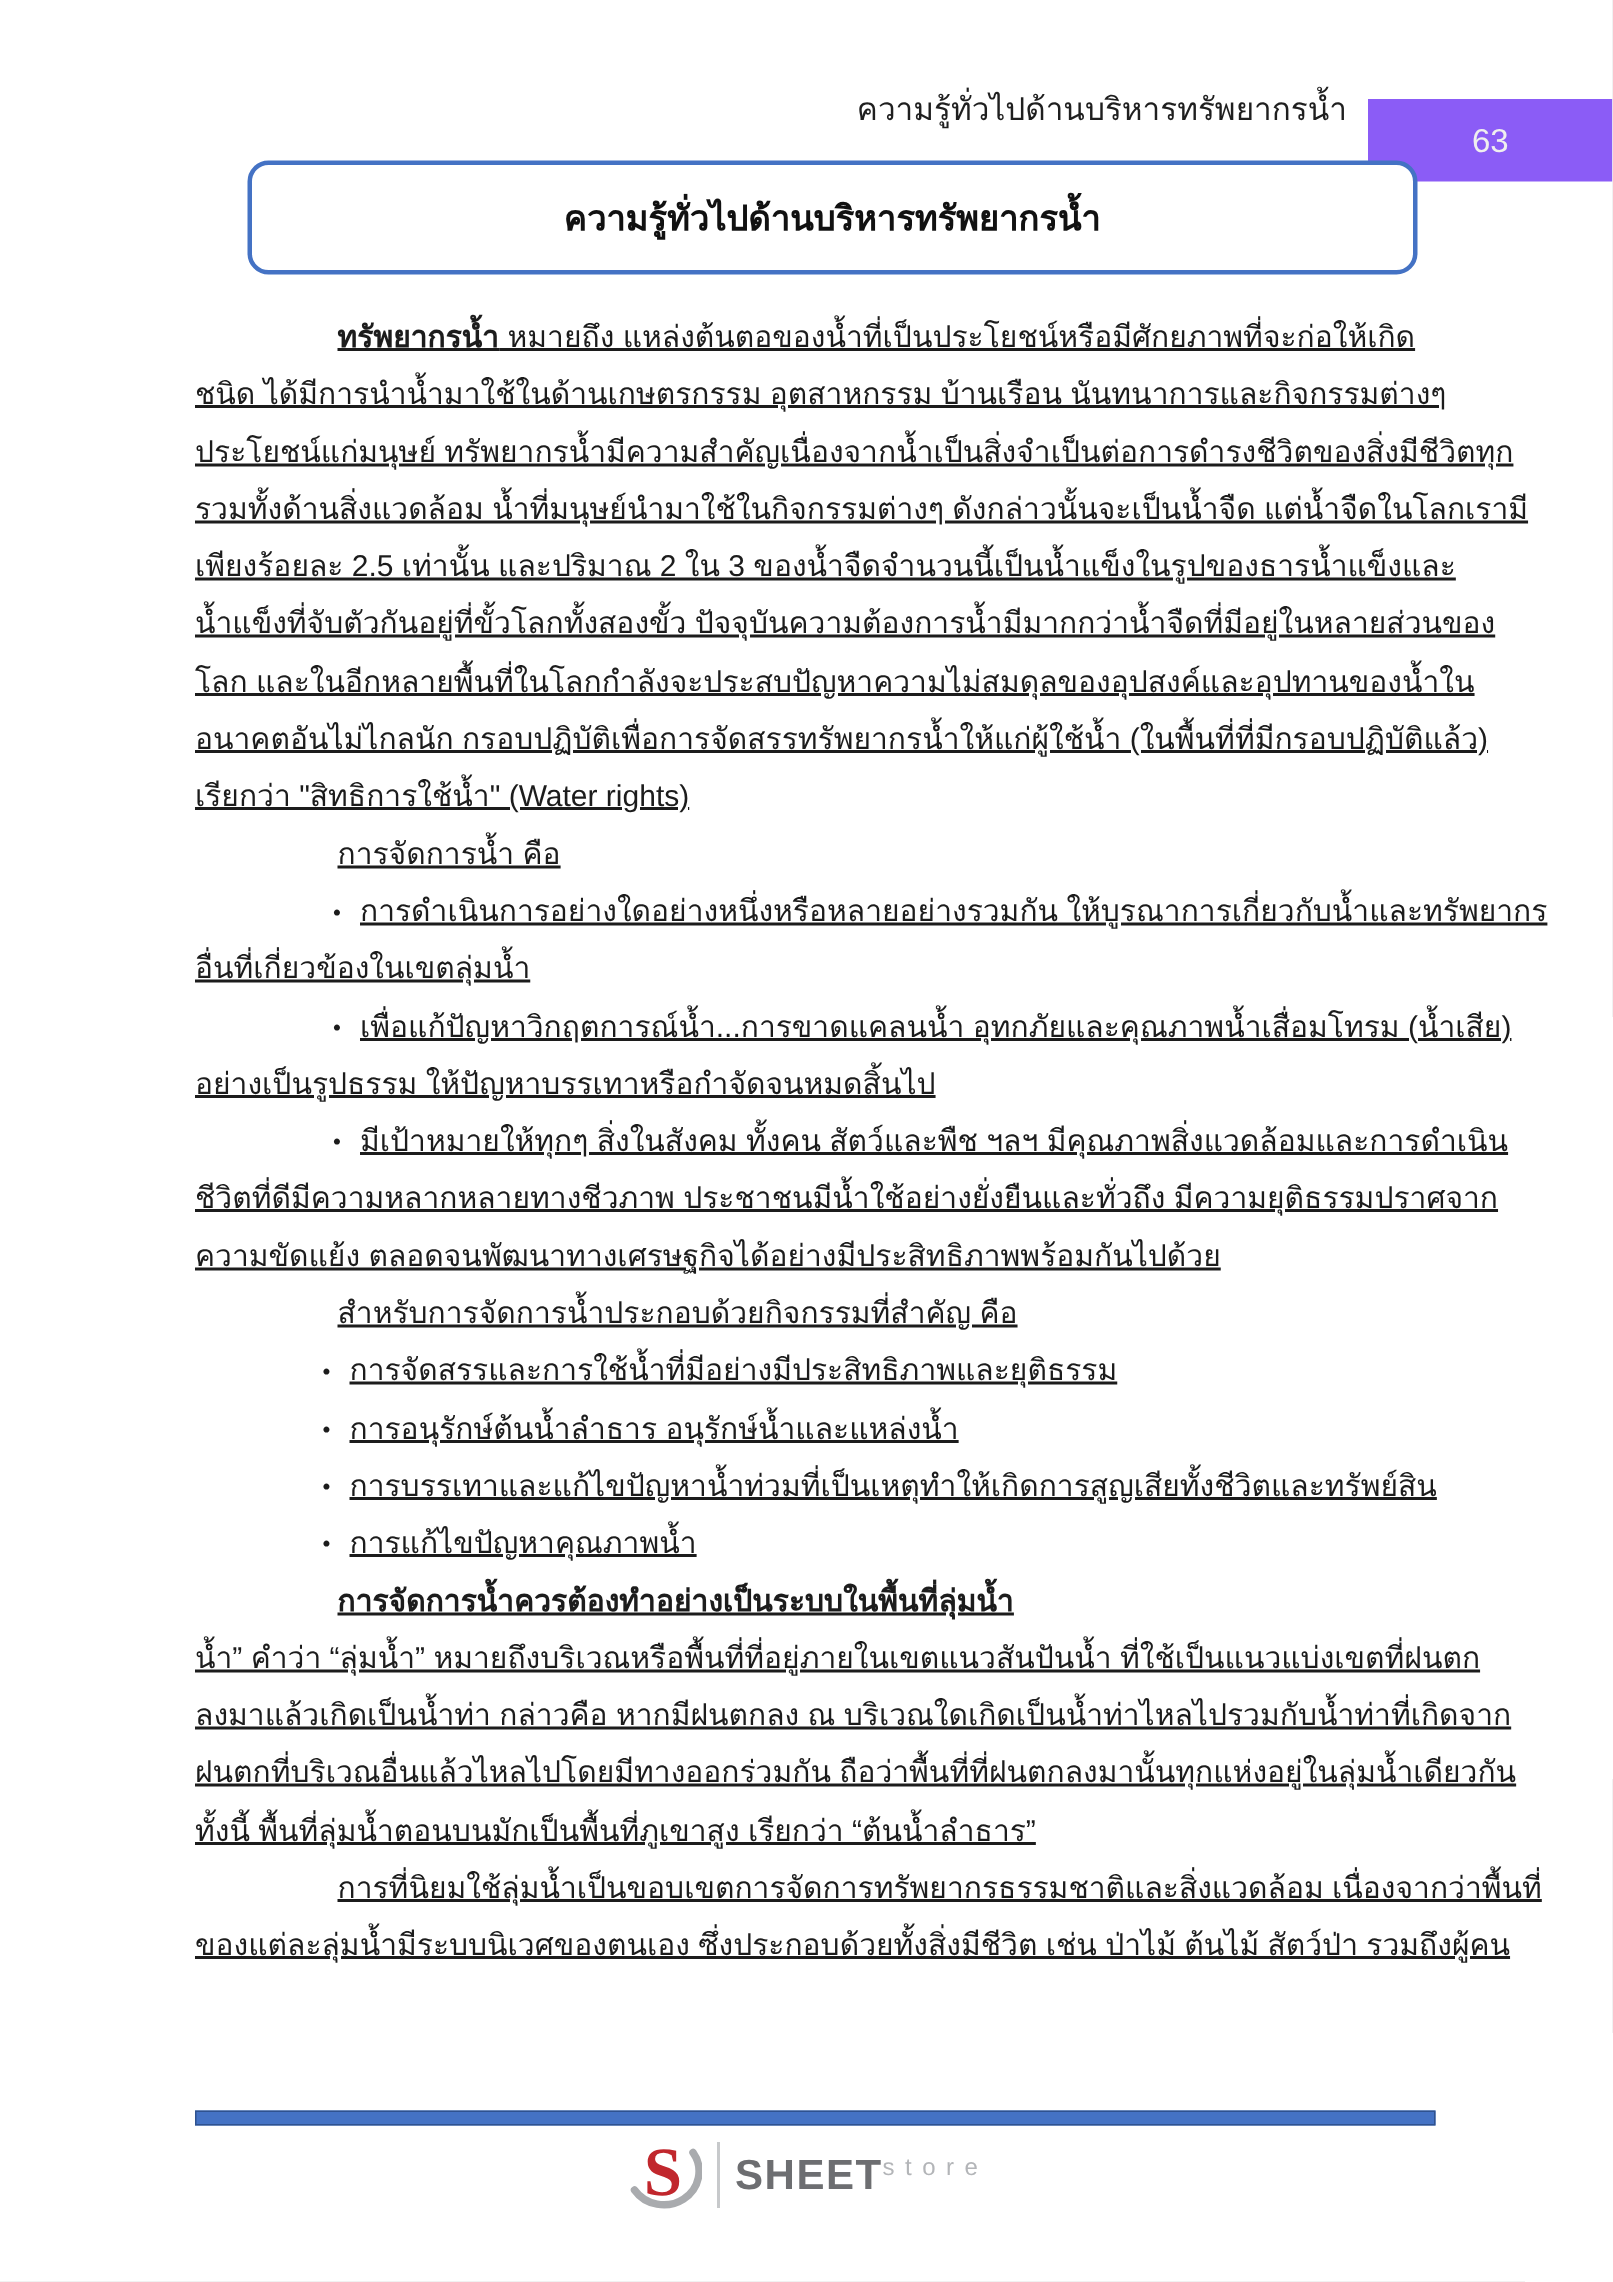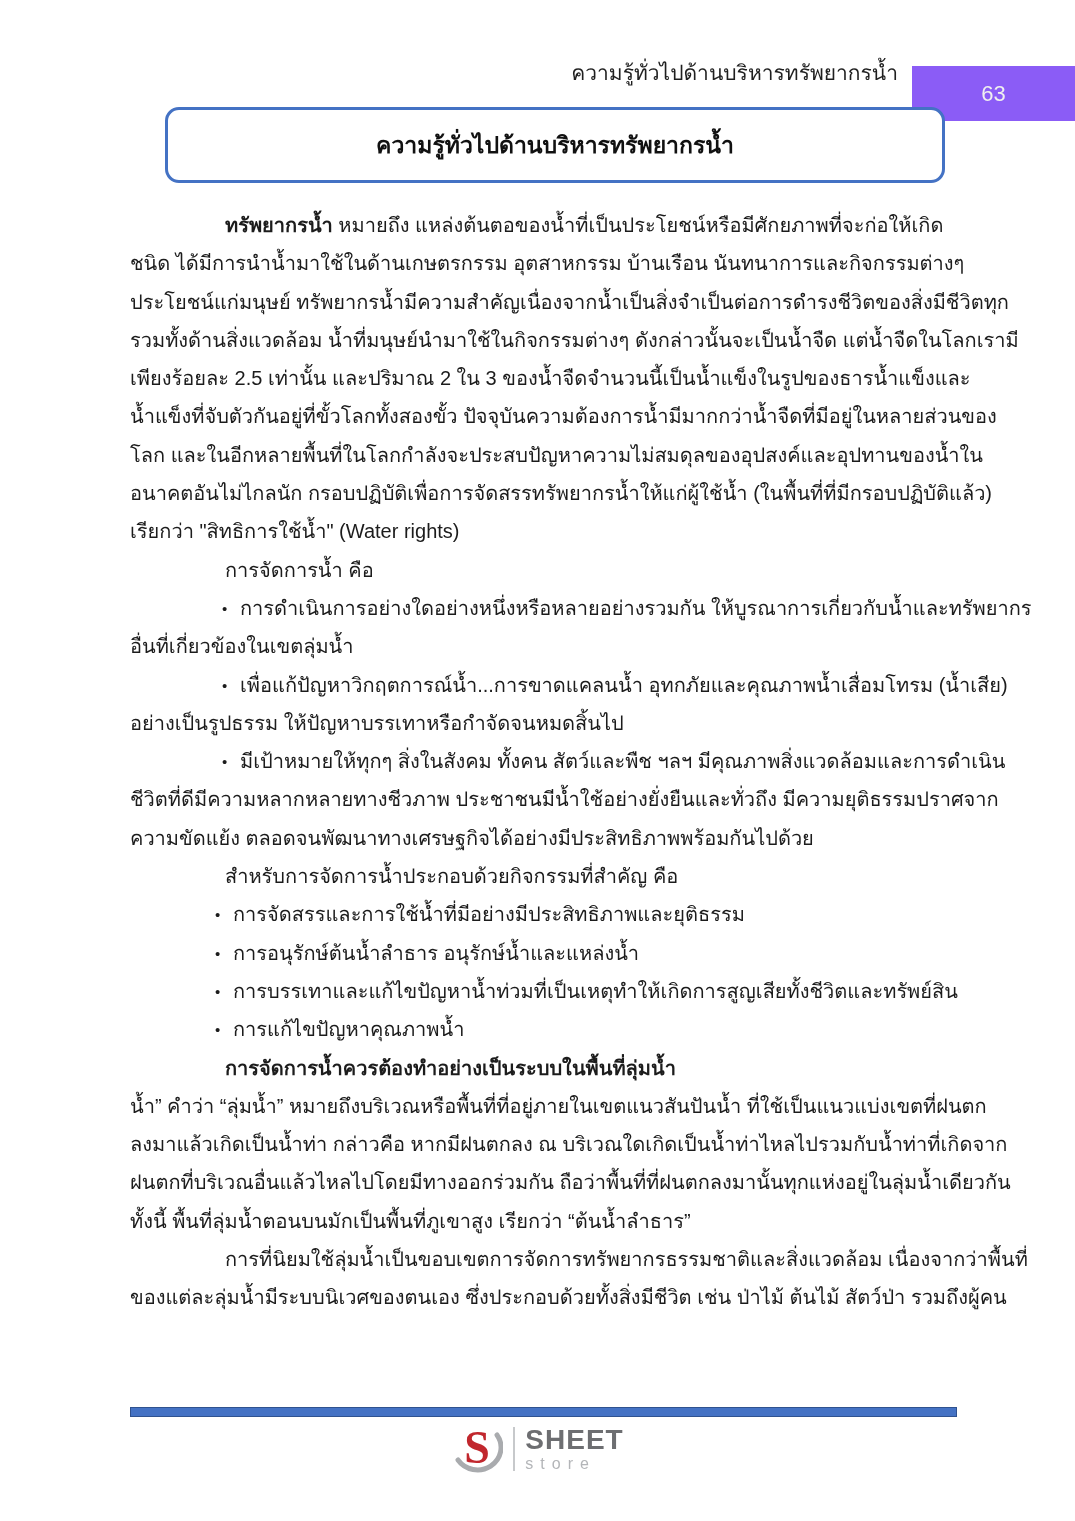--- a/index.html
+++ b/index.html
@@ -32,39 +32,39 @@
     box-sizing:border-box;
     display:flex; align-items:center; justify-content:center;
   }
   .title-box .title { font-weight:bold; font-size:23px; color:#111; }
 
   
   .body-text {
     position:absolute; top:206px; left:130px; width:824px;
     font-size:20px; line-height:38.3px; color:#1c1c1c;
   }
-  .ln { height:38.3px; overflow:visible; white-space:nowrap; }
+  .ln { height:38.3px; overflow:visible; white-space:nowrap;text-decoration:underline; }
   .ln.pi { padding-left:95px; }
   .ln.b  { padding-left:92px; }
   .ln.b2 { padding-left:85px; }
   .ln.h  { padding-left:95px; font-weight:bold; }
   .ln b  { font-weight:bold; }
   .bullet { display:inline-block; width:18px; font-size:15px; vertical-align:1px; }
 
   
   .footer-bar {
     position:absolute; top:1407px; left:130px; width:827px; height:10px;
     background:#4472C4; border:1px solid #2F528F; box-sizing:border-box;
   }
   .logo {
     position:absolute; top:1420px; left:0; width:1075px;
     display:flex; align-items:center; justify-content:center; gap:10px;
   }
   .logo-divider { width:2px; height:44px; background:#c7c9cb; }
-  .logo-texts { display:flex; flex-direction:column; line-height:1; }
+  .logo-texts { display:flex; flex-direction:row; line-height:1; }
   .logo-name {
     font-size:28px; font-weight:bold; color:#6d6e71; letter-spacing:1px;
   }
   .logo-sub {
     font-size:16px; color:#b3b5b8; letter-spacing:7px; margin-top:2px;
   }
 </style>
 </head>
 <body>
 

